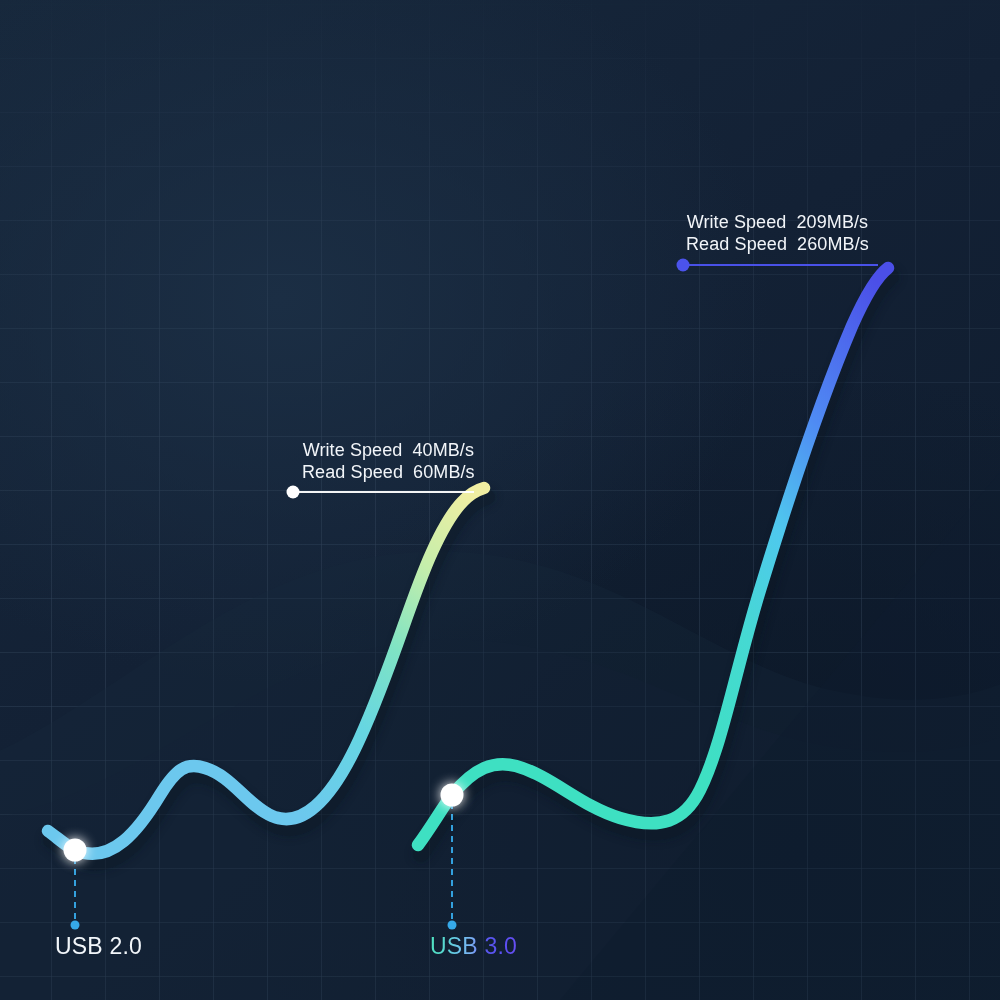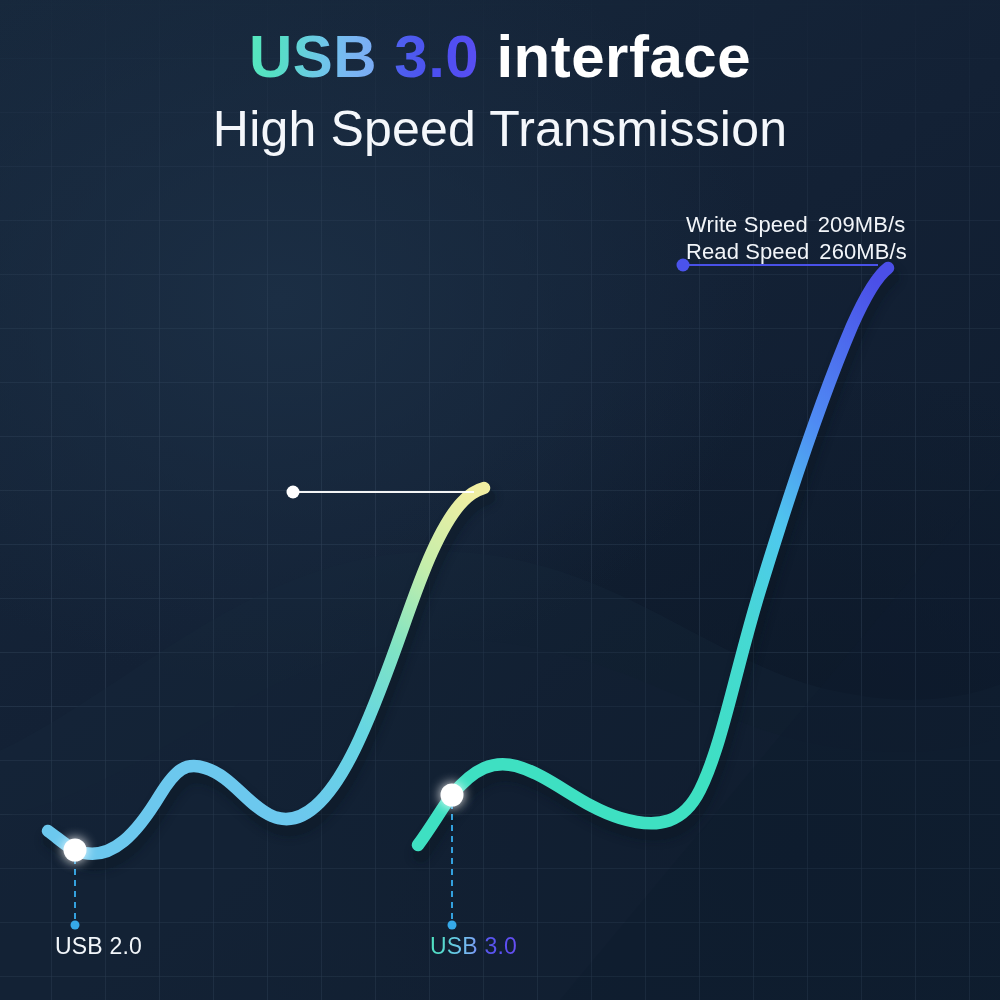--- a/index.html
+++ b/index.html
@@ -67,22 +67,23 @@
     margin-top: 4px;
     white-space: nowrap;
   }
   .annot {
     position: absolute;
     white-space: nowrap;
     pointer-events: none;
     line-height: 1.22;
   }
   .annot .row {
-    font-size: 22px;
+    font-size: 18px;
     letter-spacing: 0.1px;
+    text-align: center;
   }
   .annot .row .lbl { display: inline-block; }
   .annot .row .val { display: inline-block; margin-left: 10px; }
   .annot-20 { left: 302px; top: 440px; color: #f2f5f9; }
   .annot-30 { left: 686px; top: 212px; color: #f2f5f9; }
 
   .axis-label {
     position: absolute;
     font-size: 23px;
     white-space: nowrap;
@@ -198,27 +199,29 @@
     </g>
 
     <g>
       <line x1="294" y1="492" x2="474" y2="492" stroke="#ffffff" stroke-width="2.2" opacity="0.95"></line>
       <circle cx="293" cy="492" r="6.5" fill="#ffffff"></circle>
       <line x1="684" y1="265" x2="878" y2="265" stroke="#4b53ec" stroke-width="2.2" opacity="0.98"></line>
       <circle cx="683" cy="265" r="6.5" fill="#4b53ec"></circle>
     </g>
   </svg>
 
-  <div class="heading-block">
-    <div class="title-line">
-      <span class="title-usb">USB</span><span class="title-usb">&nbsp;</span><span class="title-30">3.0</span><span class="title-rest">&nbsp;</span><span class="title-rest">interface</span>
-    </div>
-    <div class="subtitle-line">High Speed Transmission</div>
+
+  <div class="annot annot-20">
+    <div class="row">
+      <span class="lbl">Write Speed</span><span class="val">40MB/s</span>
+    </div>
+    <div class="row">
+      <span class="lbl">Read Speed</span><span class="val">60MB/s</span>
+    </div>
   </div>
-
 
   <div class="annot annot-30">
     <div class="row">
       <span class="lbl">Write Speed</span><span class="val">209MB/s</span>
     </div>
     <div class="row">
       <span class="lbl">Read Speed</span><span class="val">260MB/s</span>
     </div>
   </div>
 

